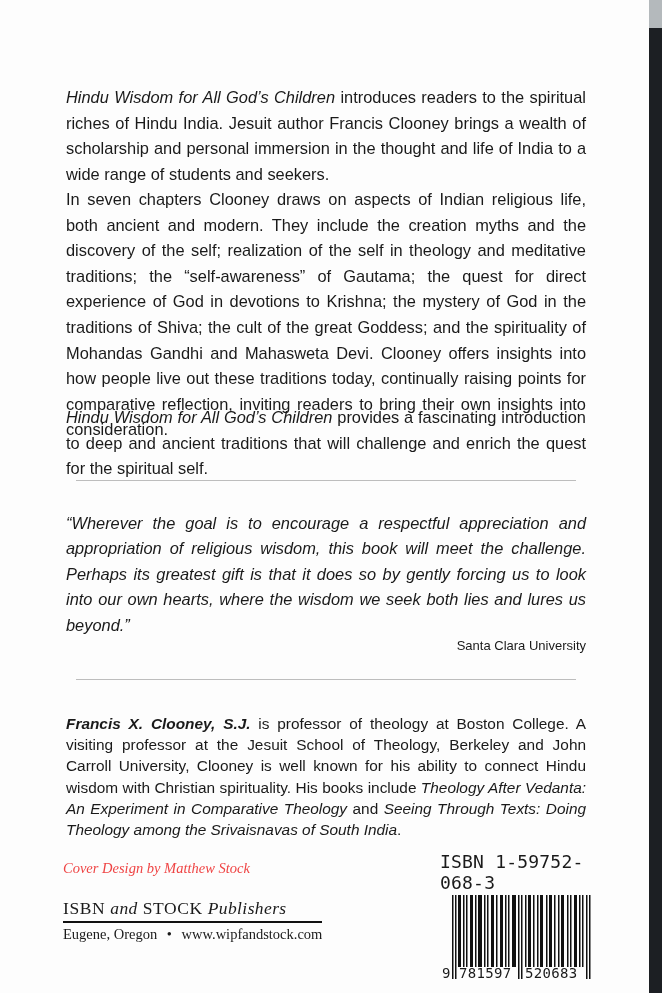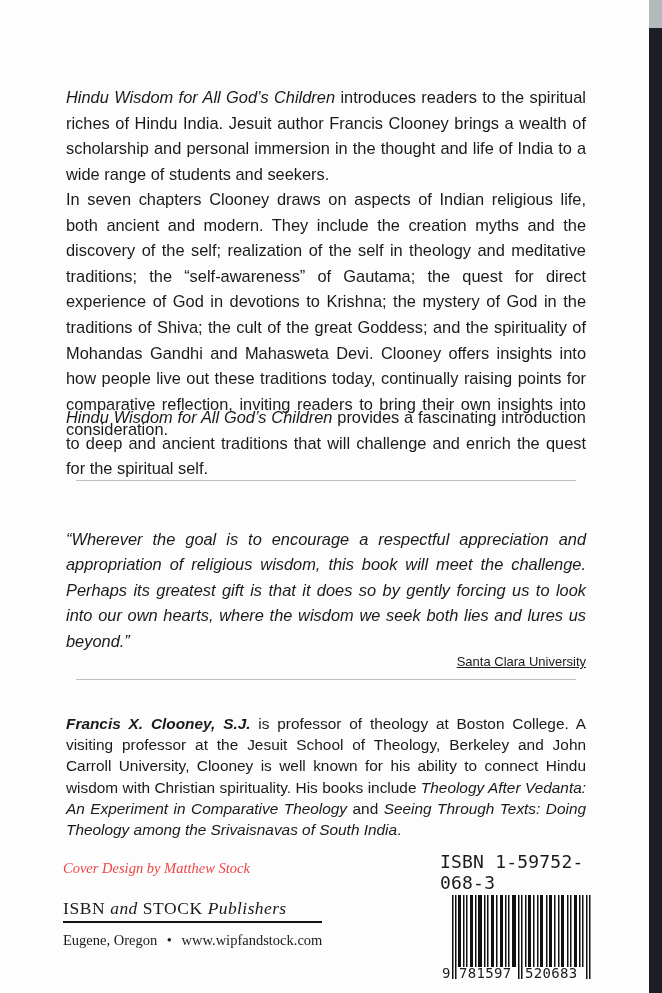--- a/index.html
+++ b/index.html
@@ -15,32 +15,32 @@
   p.body {
     margin: 0; font-size: 16.4px; line-height: 25.6px;
     text-align: justify; text-align-last: left;
   }
   .p1 { top: 85px; }
   .p2 { top: 187px; }
   .p3 { top: 405px; }
   .rule { position: absolute; left: 76px; width: 500px; height: 1px; background: #bdbdbd; }
   .rule1 { top: 480px; }
   .rule2 { top: 679px; }
-  .quote { top: 527px; }
+  .quote { top: 511px; }
   .quote p { margin: 0; font-style: italic; font-size: 16.4px; line-height: 25.4px; text-align: justify; text-align-last: left; }
   .attr-name { text-align: right; font-weight: bold; font-style: italic; font-size: 16.4px; line-height: 20px; margin-top: 2px; }
-  .attr-aff { text-align: right; font-size: 13px; line-height: 15px; text-decoration: underline; }
+  .attr-aff { text-align: right; font-size: 13px; line-height: 15px; }
   .bio { top: 713px; }
   .bio p { margin: 0; font-size: 15.4px; line-height: 21.2px; text-align: justify; text-align-last: left; }
   .bio b { font-style: italic; }
   .credit { position: absolute; left: 63px; top: 860px; font-family: "Liberation Serif", serif; font-style: italic; font-size: 14.5px; color: #ef4444; }
   .publisher { position: absolute; left: 63px; top: 898px; font-family: "Liberation Serif", serif; }
   .pub-name { font-size: 17.5px; letter-spacing: 0.6px; padding-bottom: 2px; border-bottom: 2px solid #111; white-space: nowrap; }
   .pub-name i { letter-spacing: 0.4px; }
-  .pub-loc { font-size: 14.5px; margin-top: 9px; white-space: nowrap; }
+  .pub-loc { font-size: 14.5px; margin-top: 3px; white-space: nowrap; }
   .barcode-box { position: absolute; left: 440px; top: 851px; width: 162px; }
   .isbn-label { font-family: "DejaVu Sans Mono", monospace; font-weight: normal; font-size: 18px; letter-spacing: 0.2px; text-align: left; padding-right: 2px; }
   .bars { position: relative; height: 78px; margin-top: 2px; }
   .bars svg { display: block; }
   .isbn-digits { font-family: "DejaVu Sans Mono", monospace; font-size: 14px; position: absolute; left: 0; top: 70px; background: transparent; }
 </style>
 </head>
 <body>
 
 <div class="spine">

